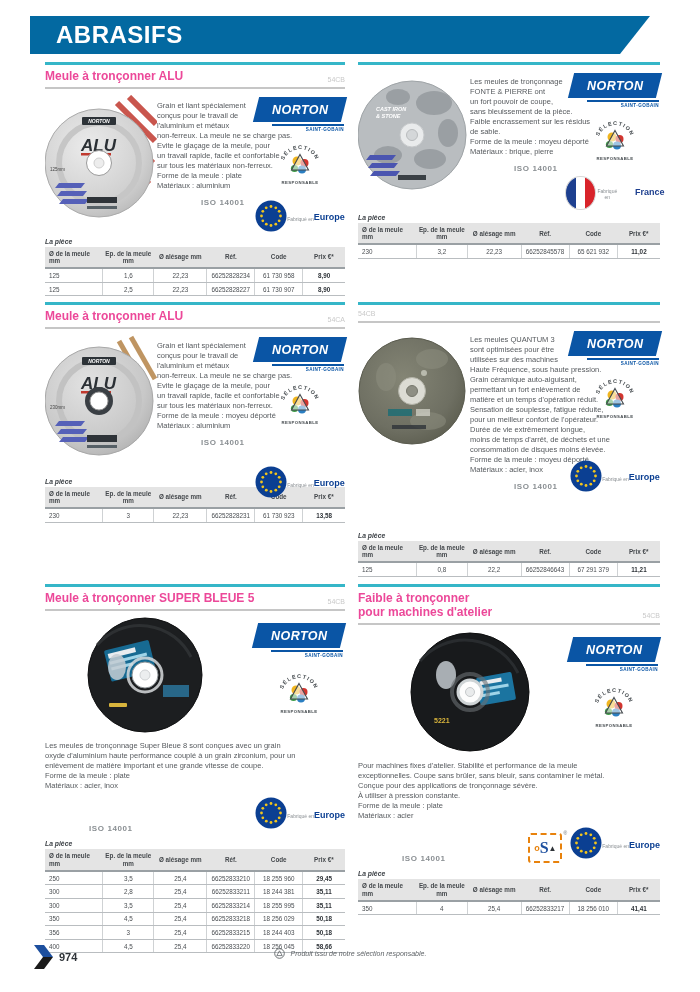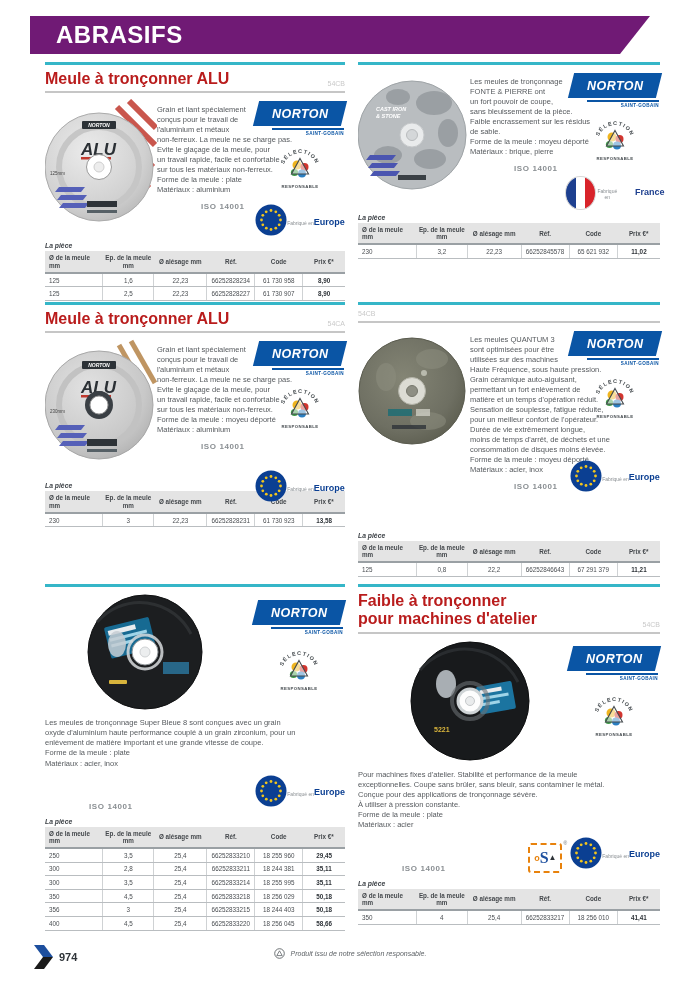--- a/index.html
+++ b/index.html
@@ -1,36 +1,36 @@
 <!DOCTYPE html>
 <html><head>
 <meta charset="utf-8">
 <style>
   html,body{margin:0;padding:0;}
   body{
     width:700px;height:992px;position:relative;background:#ffffff;
     font-family:"Liberation Sans", sans-serif;color:#55595c;overflow:hidden;
   }
   
-  .banner{position:absolute;left:30px;top:16px;width:620px;height:38px;background:#701a75;
+  .banner{position:absolute;left:30px;top:16px;width:620px;height:38px;background:#0369a1;
     clip-path:polygon(0 0,100% 0,calc(100% - 30px) 100%,0 100%);display:flex;align-items:center;}
   .banner-title{color:#fff;font-size:24px;font-weight:bold;letter-spacing:0.5px;margin-left:26px;}
 
   
   .section{position:absolute;}
   .s1{left:45px;top:62px;width:300px;}
   .s2{left:358px;top:62px;width:302px;}
   .s3{left:45px;top:302px;width:300px;}
   .s4{left:358px;top:302px;width:302px;}
   .s5{left:45px;top:584px;width:300px;}
   .s6{left:358px;top:584px;width:302px;}
   .topline{height:3px;background:#35b6c8;margin-bottom:5px;}
   .title-row{display:flex;justify-content:space-between;align-items:flex-end;
     border-bottom:2px solid #c6c6c6;padding-bottom:3px;}
-  .sec-title{font-size:16px;font-weight:bold;color:#b91c1c;line-height:1.15;white-space:pre-line;}
+  .sec-title{font-size:12px;font-weight:bold;color:#ec4899;line-height:1.15;white-space:pre-line;}
   .sec-code{font-size:7px;color:#c9c9c9;padding-bottom:1px;}
 
   
   .content{position:relative;display:flex;margin-top:6px;min-height:132px;}
   .disc{width:112px;flex:0 0 112px;}
   .descwrap{flex:1;padding-top:6px;}
   .desc{font-size:7.5px;line-height:1.33;color:#565a5e;white-space:pre-line;}
   .iso{font-size:8px;font-weight:bold;color:#8a8f93;letter-spacing:0.6px;margin-top:7px;padding-left:44px;}
   .badge-col{position:absolute;right:0;top:2px;width:90px;display:flex;flex-direction:column;align-items:center;gap:9px;}
   .badge-col .push-down{margin-top:26px;}
@@ -522,20 +522,24 @@
           <td>66252846643</td>
           <td>67 291 379</td>
           <td>11,21</td>
         </tr>
       </tbody>
   </table>
 </div>
 
 <div class="section s5">
   <div class="topline"></div>
+  <div class="title-row">
+    <div class="sec-title">Meule à tronçonner SUPER BLEUE 5</div>
+    <div class="sec-code">54CB</div>
+  </div>
   <div class="content-lg" style="height:122px;">
     <div>
       <svg width="300" height="122" viewBox="0 0 300 122">
         <circle cx="100" cy="60" r="57" fill="#1c1e20" stroke="#0f1011"></circle>
         <path d="M52 30 A 57 57 0 0 1 146 42" fill="none" stroke="#34383b" stroke-width="3" opacity="0.7"></path>
         <g transform="rotate(-14 84 46)">
           <rect x="62" y="30" width="46" height="32" rx="2" fill="#176a92"></rect>
           <rect x="65" y="34" width="28" height="5" fill="#e8ecef"></rect>
           <rect x="65" y="42" width="38" height="3" fill="#9fd4e8"></rect>
           <rect x="65" y="48" width="22" height="3" fill="#9fd4e8"></rect>

